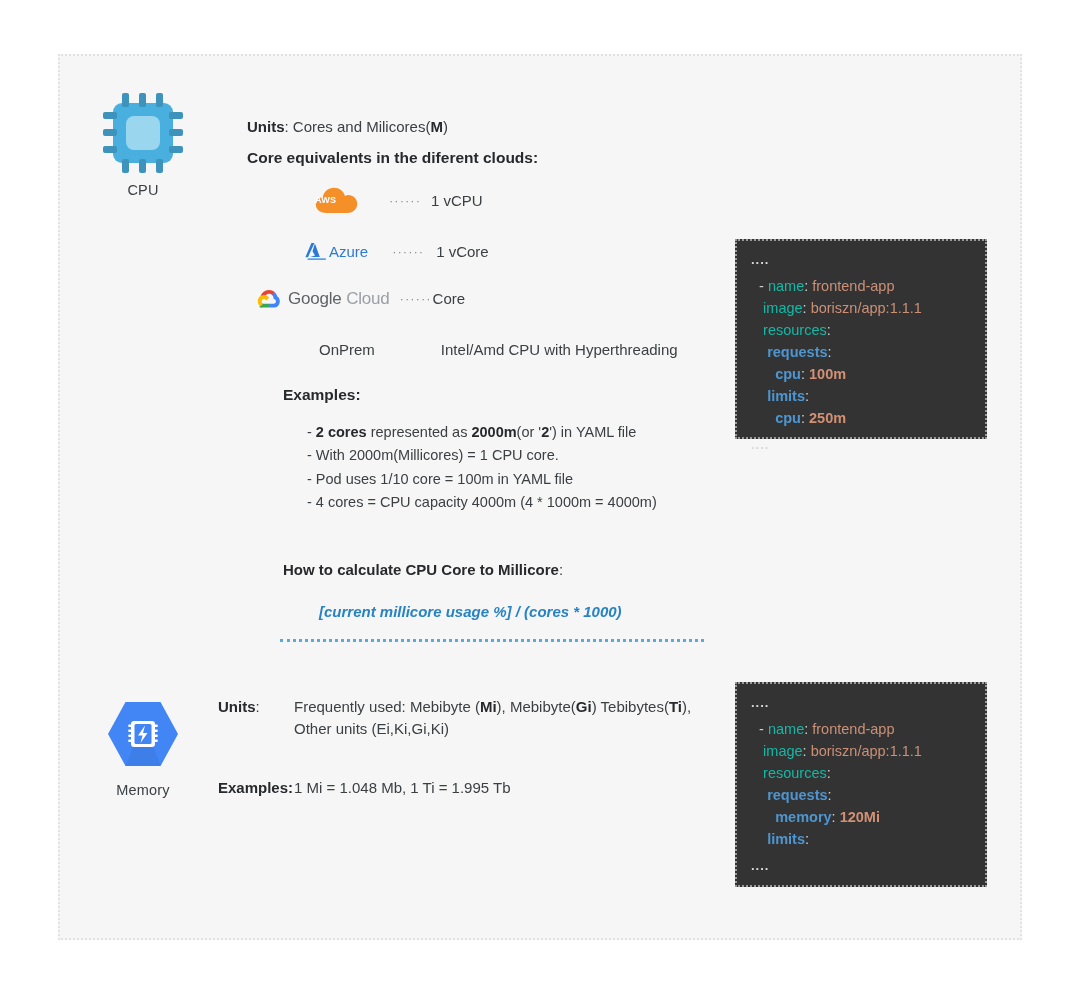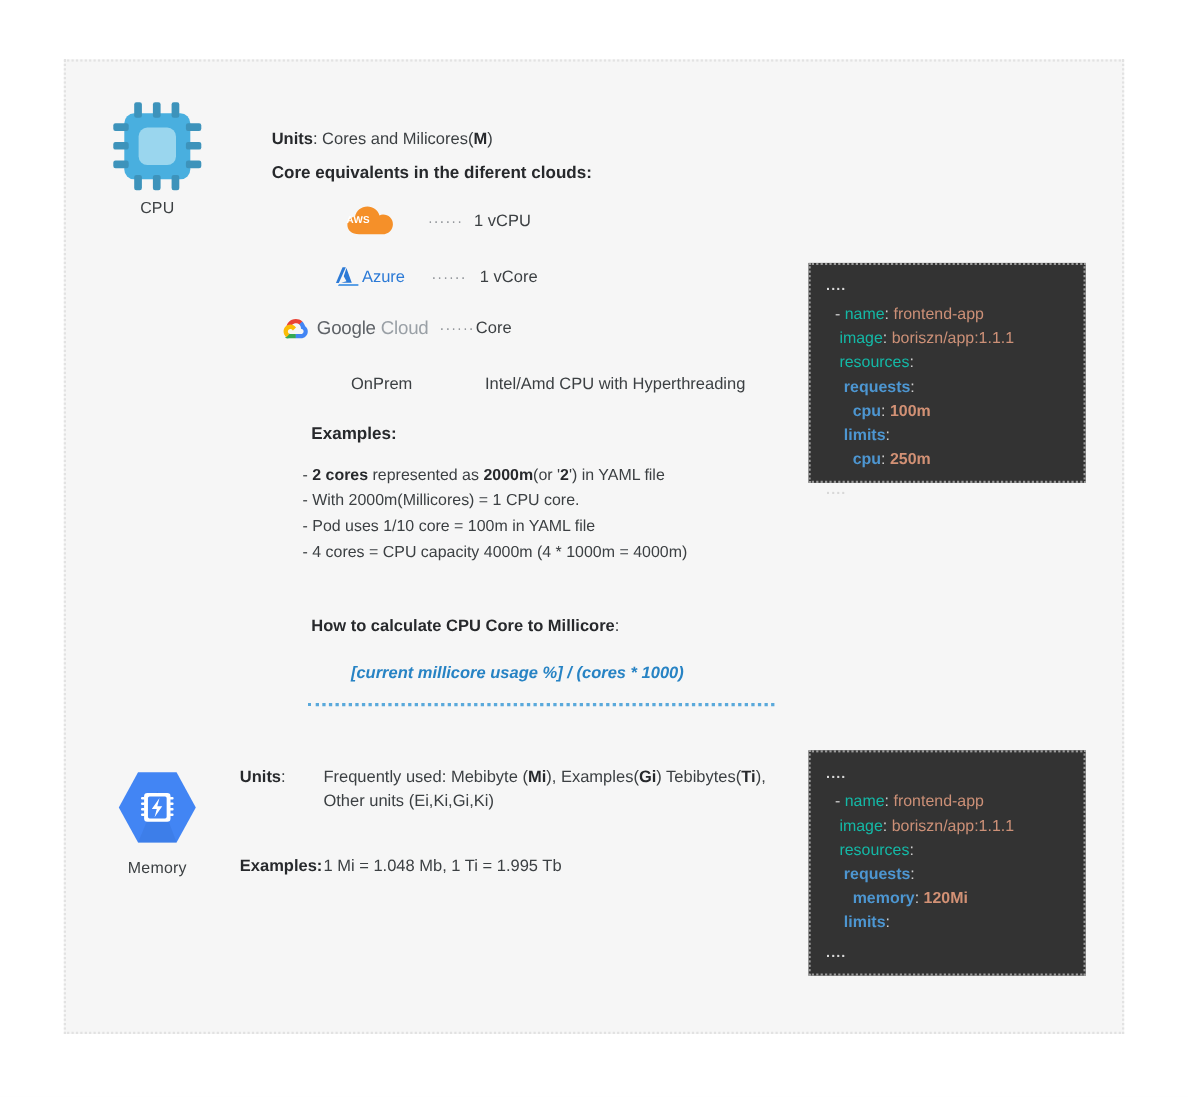--- a/index.html
+++ b/index.html
@@ -226,21 +226,21 @@
       <span class="cloud-val" style="margin-left:1px;">Core</span>
     </div>
 
     <div class="cloud-row" style="margin-top:30px; margin-left:72px;">
       <span class="cloud-val">OnPrem</span>
       <span class="cloud-val" style="margin-left:66px;">Intel/Amd CPU with Hyperthreading</span>
     </div>
 
     <div class="heading" style="margin-top:28px; margin-left:36px;">Examples:</div>
 
-    <div class="bullets" style="margin-top:17px; margin-left:28px;">
+    <div class="bullets" style="margin-top:17px; margin-left:60px;">
       <div><span>- </span><span class="bold">2 cores</span><span> represented as </span><span class="bold">2000m</span><span>(or '</span><span class="bold">2</span><span>') in YAML file</span></div>
       <div>- With 2000m(Millicores) =  1 CPU core.</div>
       <div>- Pod uses 1/10 core = 100m in YAML file</div>
       <div>- 4 cores = CPU capacity 4000m (4 * 1000m = 4000m)</div>
     </div>
 
     <div class="line" style="margin-top:44px; margin-left:36px;">
       <span class="bold">How to calculate CPU Core to Millicore</span><span>:</span>
     </div>
 
@@ -276,21 +276,21 @@
       </svg>
     </div>
     <div class="icon-caption">Memory</div>
   </div>
 
   <div class="text-col" style="left:158px; top:640px; width:500px;">
 
     <div class="line" style="position:relative;">
       <span class="bold">Units</span><span>:</span>
       <span style="position:absolute; left:76px; top:0; width:420px;">
-        <span>Frequently used: Mebibyte (</span><span class="bold">Mi</span><span>), Examples(</span><span class="bold">Gi</span><span>) Tebibytes(</span><span class="bold">Ti</span><span>),</span>
+        <span>Frequently used: Mebibyte (</span><span class="bold">Mi</span><span>), Mebibyte(</span><span class="bold">Gi</span><span>) Tebibytes(</span><span class="bold">Ti</span><span>),</span>
         <br>
         <span>Other units (Ei,Ki,Gi,Ki)</span>
       </span>
     </div>
 
     <div class="line" style="margin-top:59px; position:relative;">
       <span class="bold">Examples:</span>
       <span style="position:absolute; left:76px; top:0;">1 Mi = 1.048 Mb, 1 Ti =  1.995 Tb</span>
     </div>
   </div>

